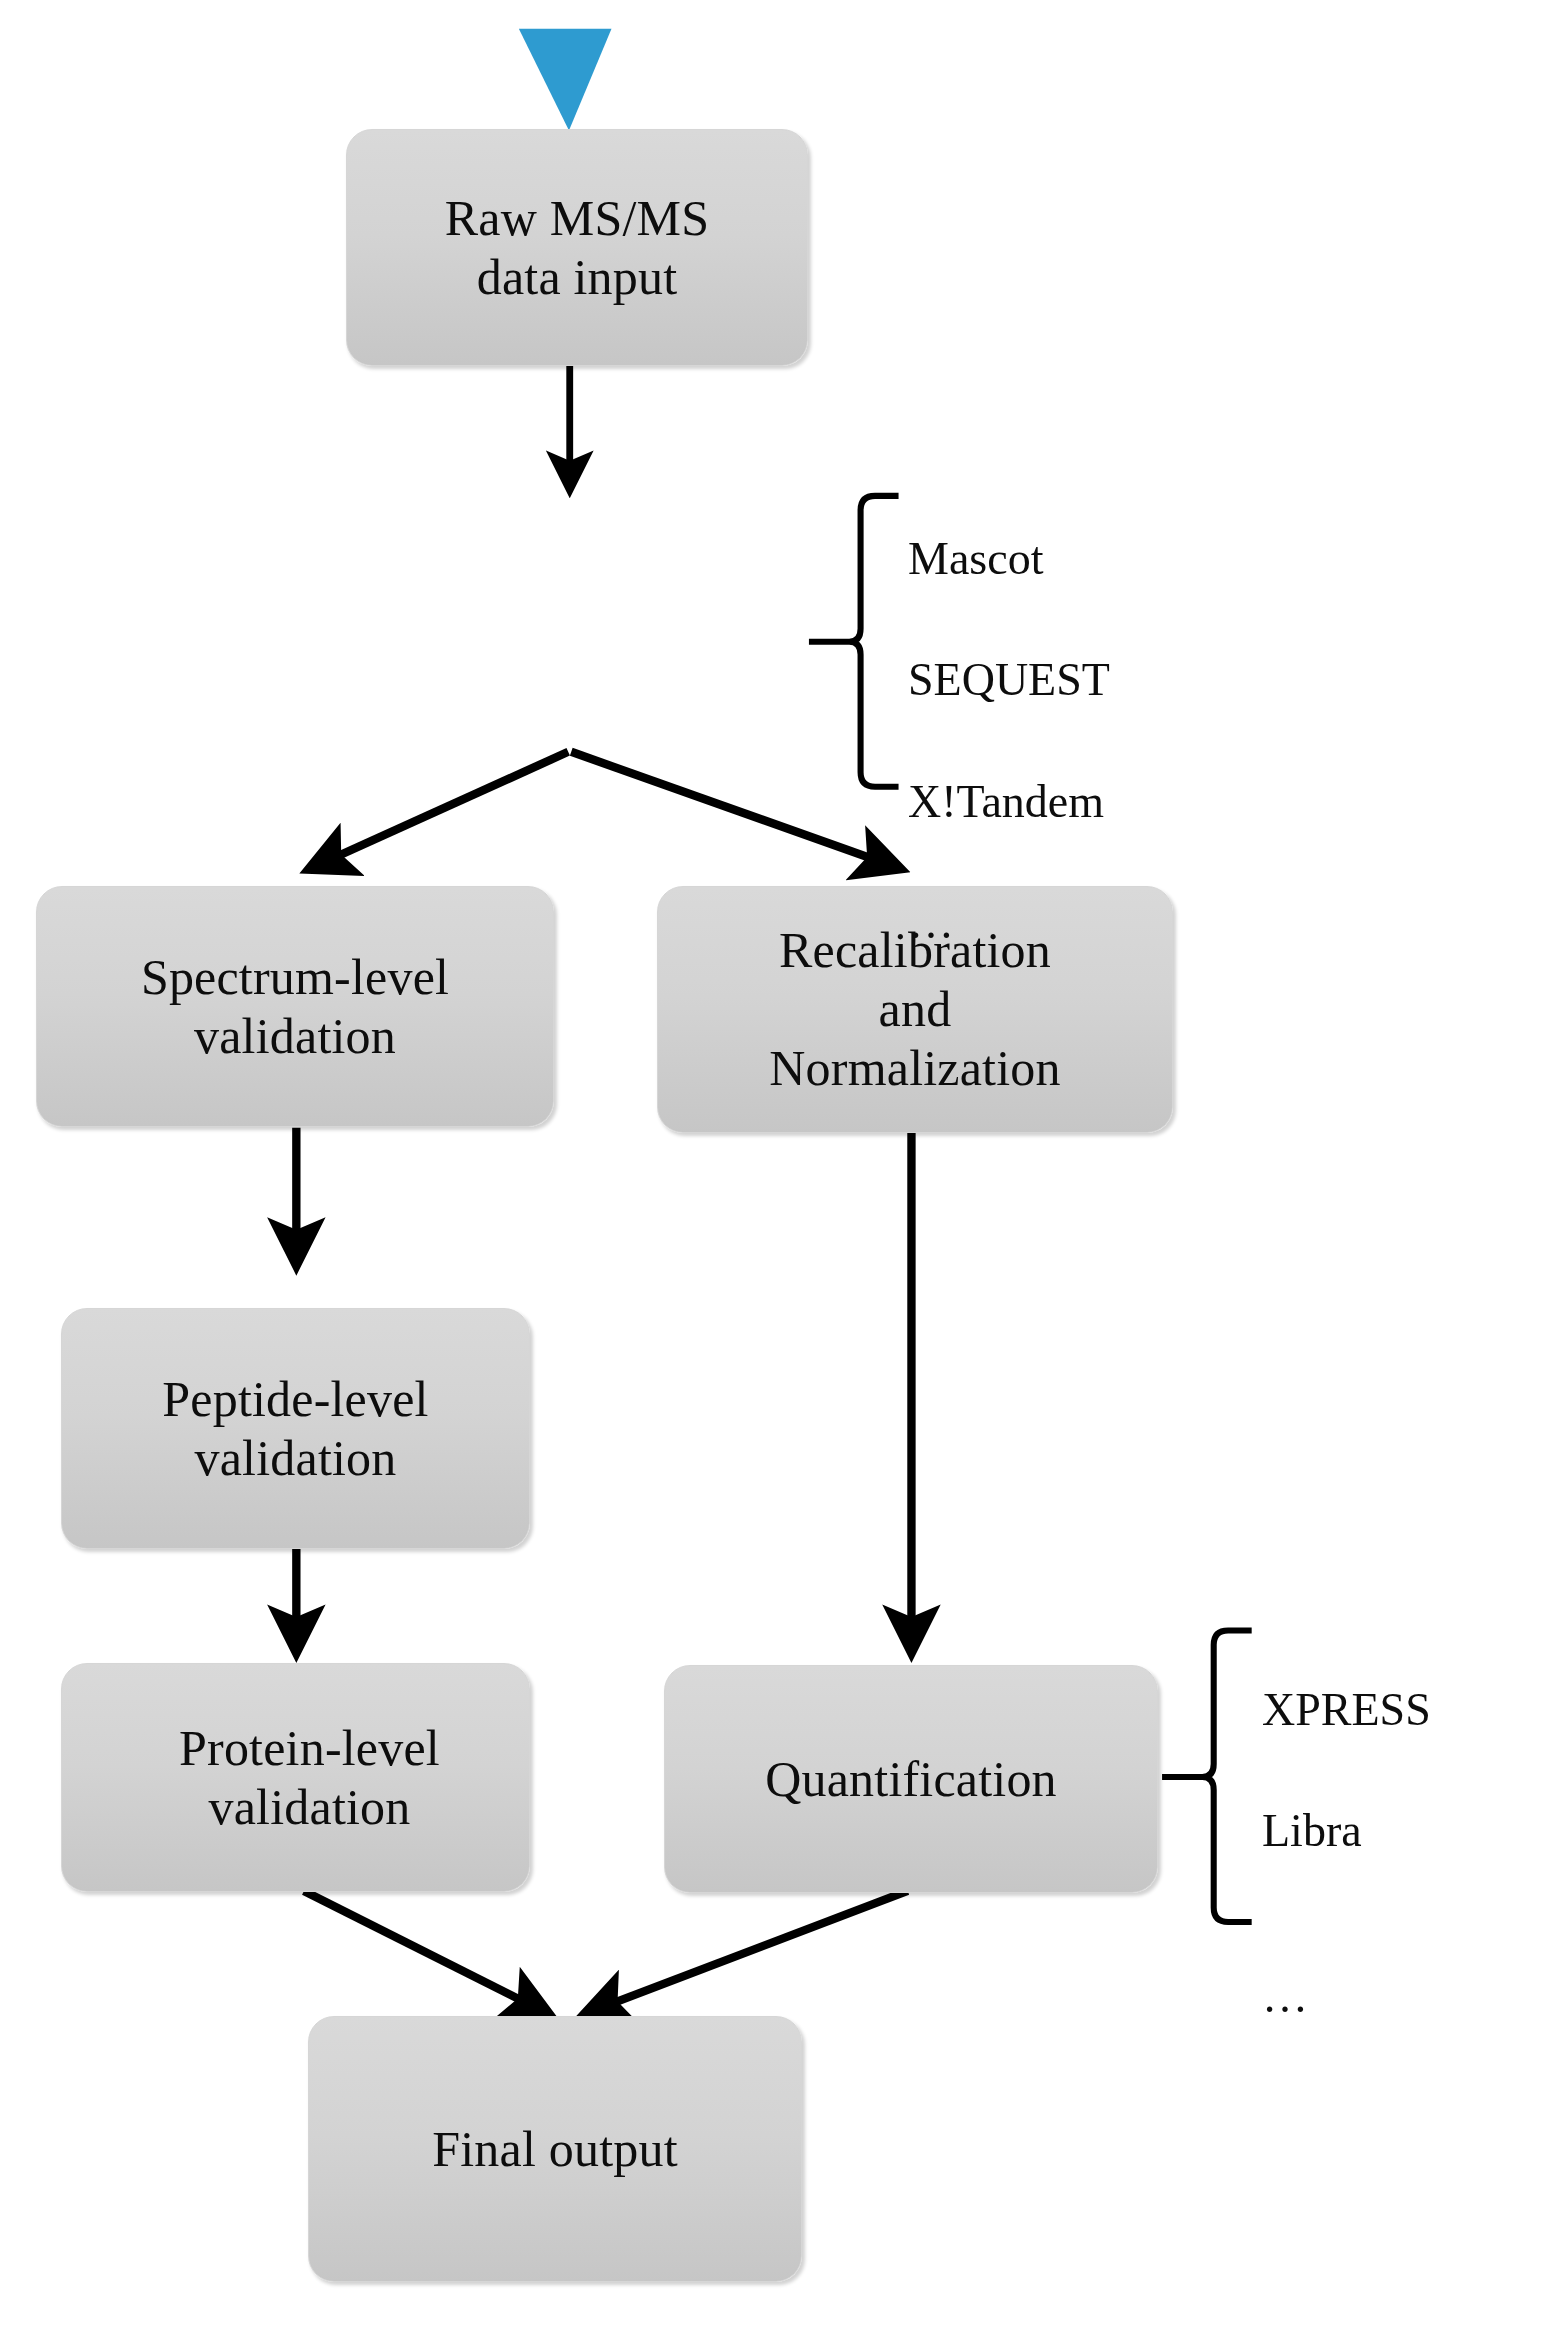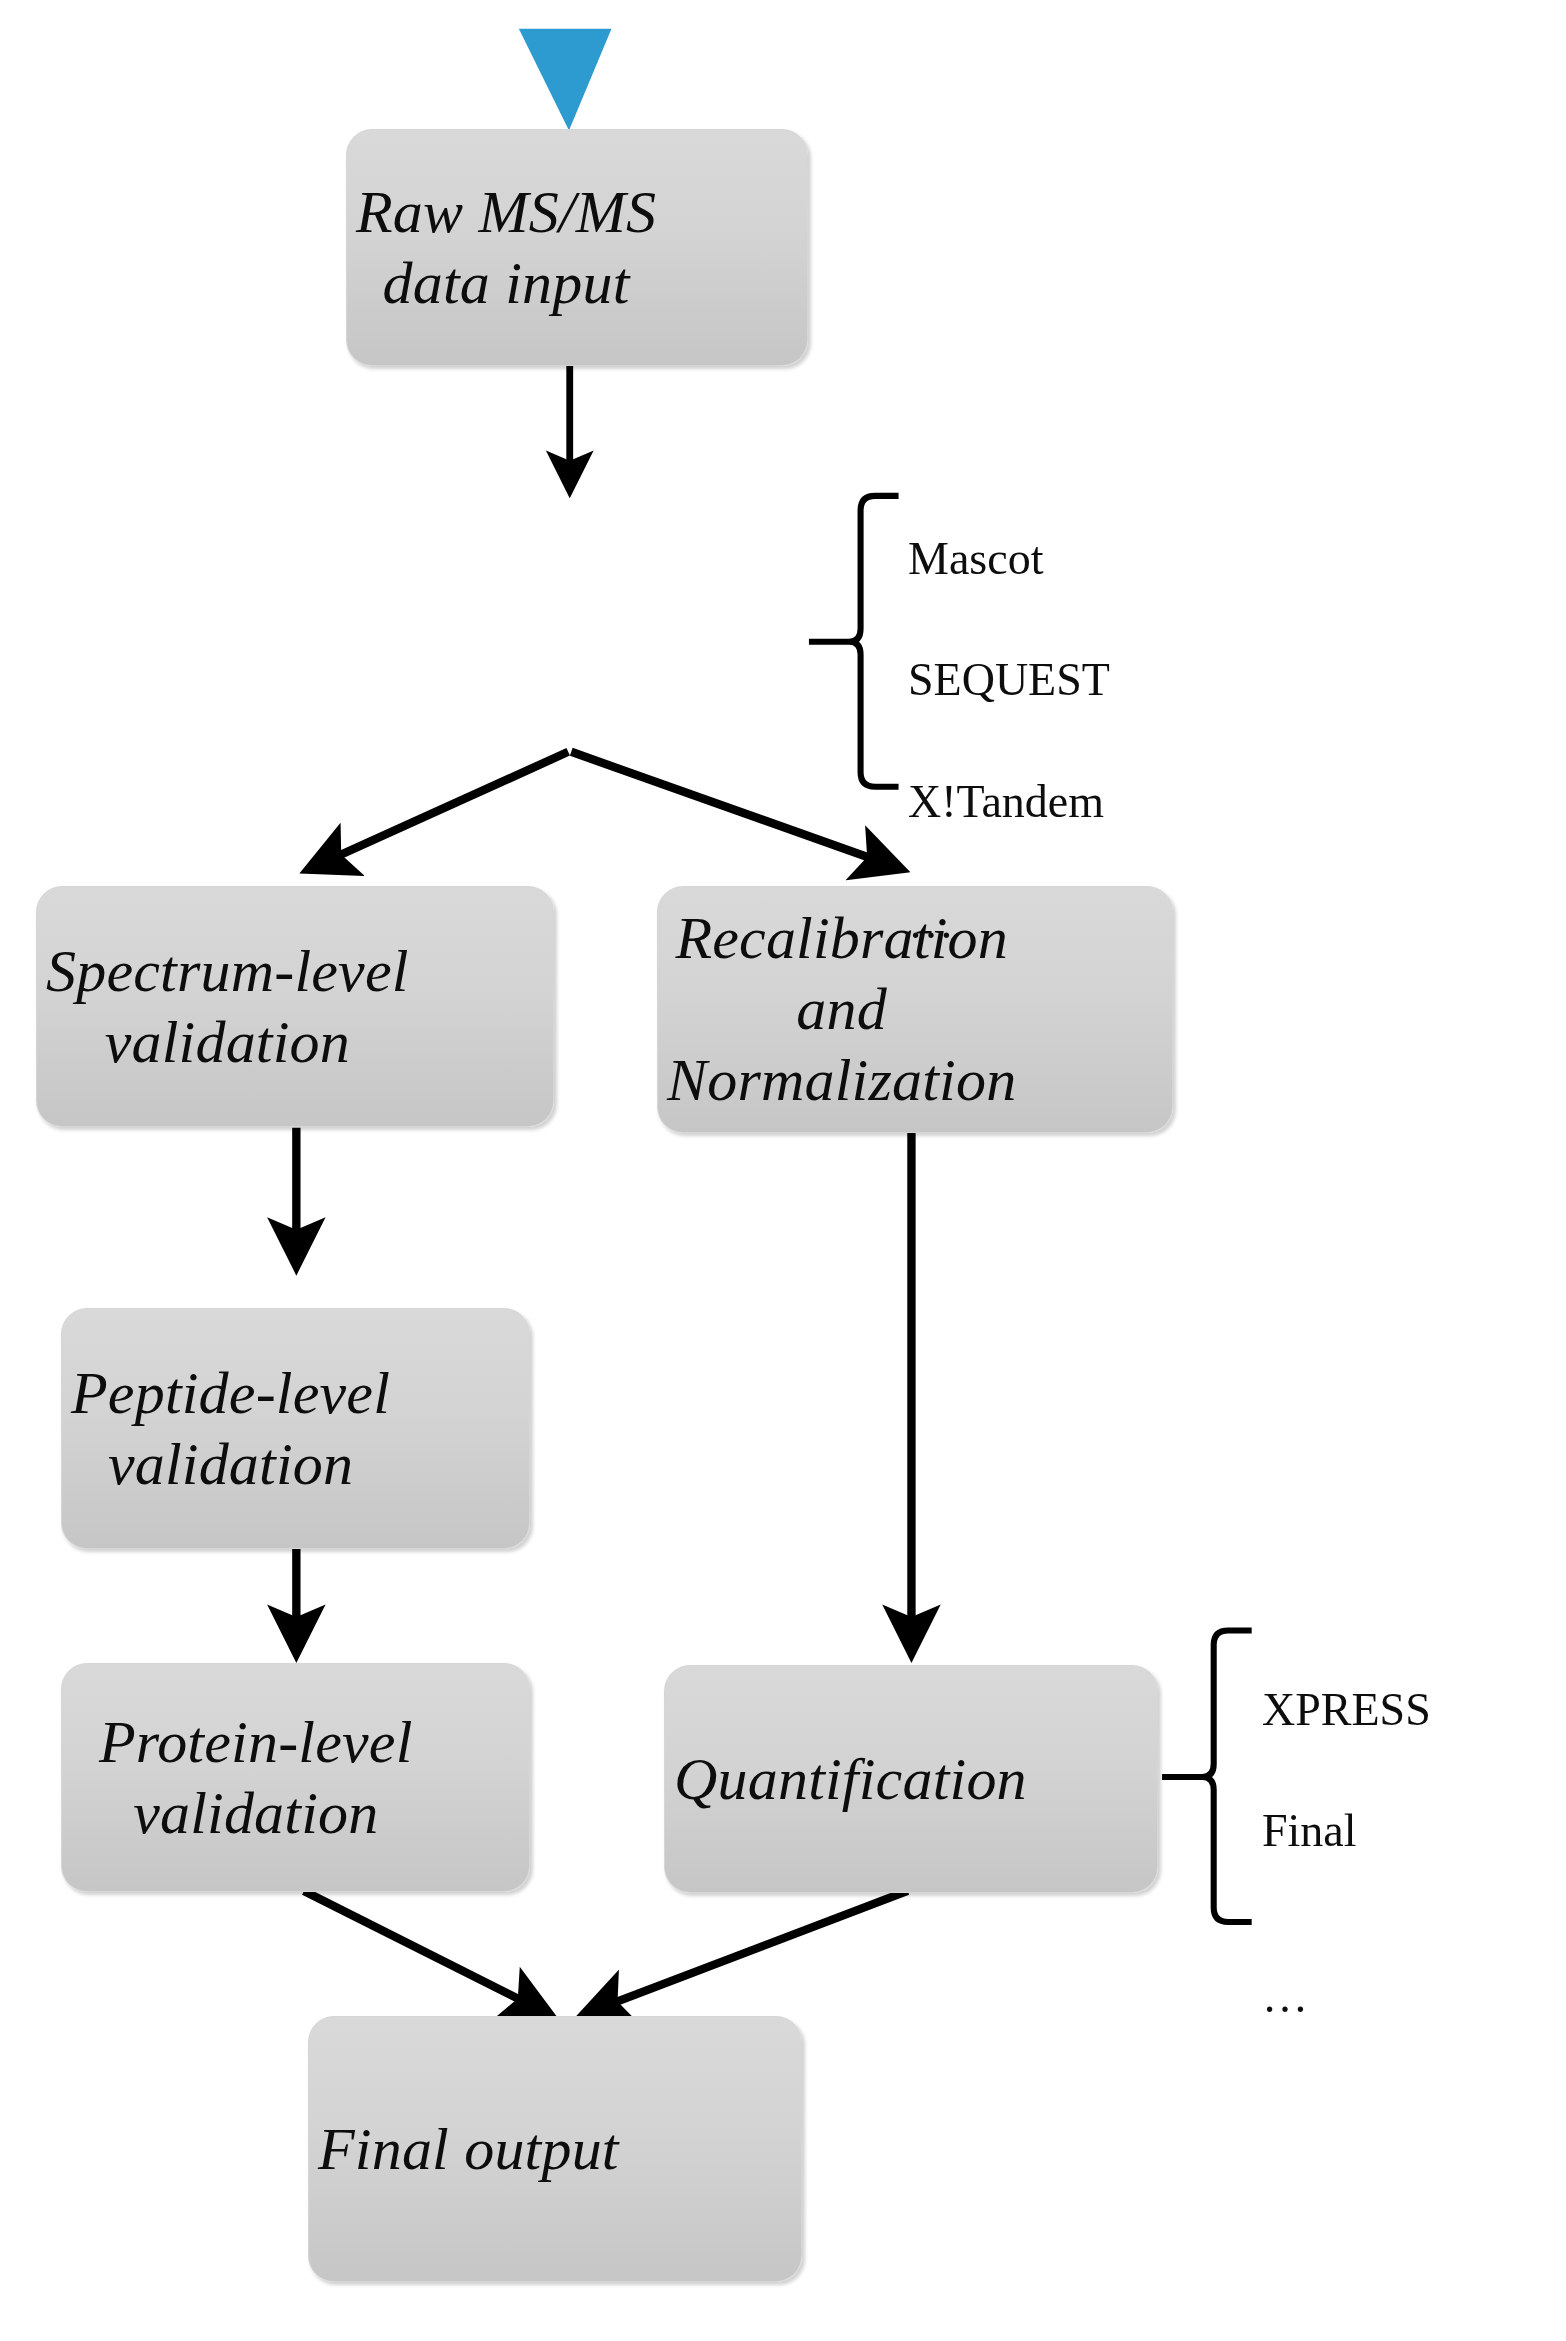--- a/index.html
+++ b/index.html
@@ -28,28 +28,28 @@
   }
   .node-box {
     position: absolute;
     box-sizing: border-box;
     border-radius: 26px;
     background: linear-gradient(180deg, #d9d9d9 0%, #d3d3d3 45%, #c6c6c6 100%);
     border: 1.5px solid #d6d6d6;
     box-shadow: 2.3px 3px 3.8px rgba(0,0,0,0.18);
     display: flex;
     align-items: center;
+    justify-content: center;
     text-align: center;
     color: #0d0d0d;
-    font-size: 60px;
+    font-size: 50px;
     line-height: 1.18;
     letter-spacing: 0.2px;
     font-family: "Liberation Serif", "DejaVu Serif", serif;
     user-select: none;
-    font-style: italic;
   }
   .node-label {
     white-space: pre-line;
     padding: 0 9px;
   }
   .brace-list {
     position: absolute;
     font-family: "Liberation Serif", "DejaVu Serif", serif;
     font-size: 46px;
     line-height: 1.32;
@@ -135,18 +135,18 @@
 
   <div class="brace-list" style="left:908px; top:468px;">
     <div>Mascot</div>
     <div>SEQUEST</div>
     <div>X!Tandem</div>
     <div class="ellipsis-line">…</div>
   </div>
 
   <div class="brace-list" style="left:1262px; top:1619px;">
     <div>XPRESS</div>
-    <div>Final</div>
+    <div>Libra</div>
     <div class="ellipsis-line" style="margin-top:44px;">…</div>
   </div>
 
 </div>
 
 
 </body></html>

